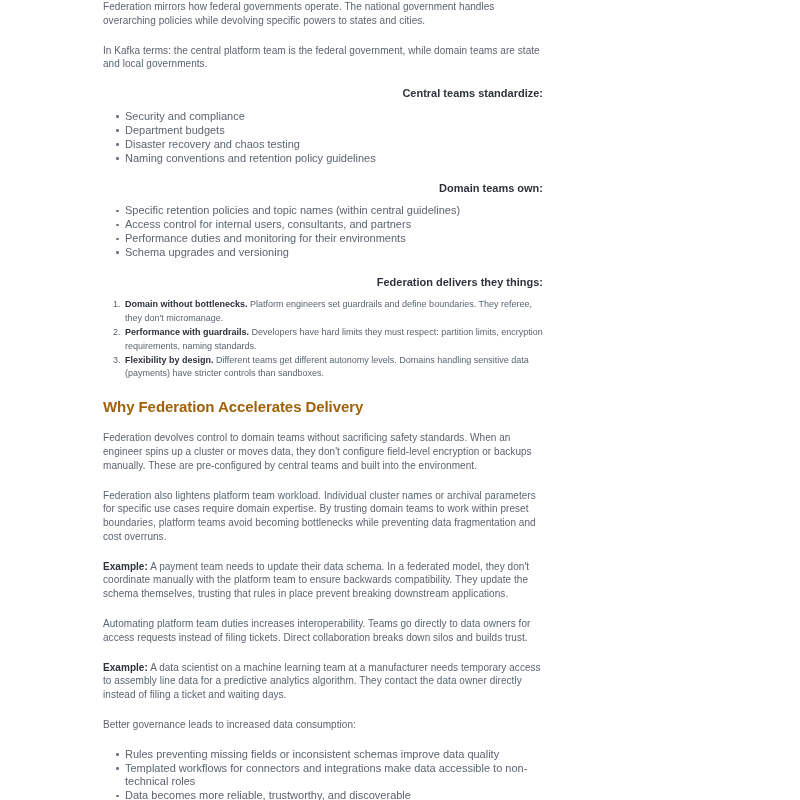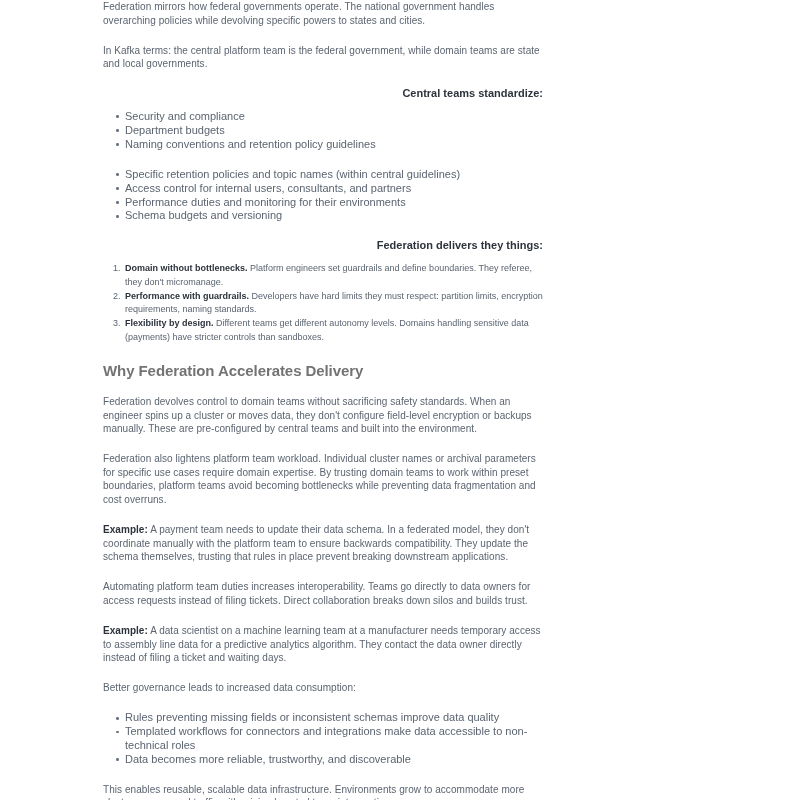--- a/index.html
+++ b/index.html
@@ -83,42 +83,44 @@
   }
   .strong {
     font-weight: bold;
     color: #2d333c;
   }
   h2.section-title {
     margin: 0 0 15px 0;
     font-size: 15px;
     line-height: 19px;
     font-weight: bold;
-    color: #737373;
+    color: #a16207;
     letter-spacing: -0.005em;
   }
   .gap-before-h2 { margin-top: 30px; }
 </style>
 </head>
 <body>
 
 <div class="article" id="article-root">
     <p class="body">Federation mirrors how federal governments operate. The national government handles overarching policies while devolving specific powers to states and cities.</p>
     <p class="body">In Kafka terms: the central platform team is the federal government, while domain teams are state and local governments.</p>
     <p class="lead-label">Central teams standardize:</p>
     <ul class="bullets">
       <li>Security and compliance</li>
       <li>Department budgets</li>
+      <li>Disaster recovery and chaos testing</li>
       <li>Naming conventions and retention policy guidelines</li>
     </ul>
+    <p class="lead-label">Domain teams own:</p>
     <ul class="bullets">
       <li>Specific retention policies and topic names (within central guidelines)</li>
       <li>Access control for internal users, consultants, and partners</li>
       <li>Performance duties and monitoring for their environments</li>
-      <li>Schema budgets and versioning</li>
+      <li>Schema upgrades and versioning</li>
     </ul>
     <p class="lead-label">Federation delivers they things:</p>
     <ol class="numbered">
       <li><span class="strong">Domain without bottlenecks.</span> Platform engineers set guardrails and define boundaries. They referee, they don't micromanage.</li>
       <li><span class="strong">Performance with guardrails.</span> Developers have hard limits they must respect: partition limits, encryption requirements, naming standards.</li>
       <li><span class="strong">Flexibility by design.</span> Different teams get different autonomy levels. Domains handling sensitive data (payments) have stricter controls than sandboxes.</li>
     </ol>
     <h2 class="section-title gap-before-h2">Why Federation Accelerates Delivery</h2>
     <p class="body">Federation devolves control to domain teams without sacrificing safety standards. When an engineer spins up a cluster or moves data, they don't configure field-level encryption or backups manually. These are pre-configured by central teams and built into the environment.</p>
     <p class="body">Federation also lightens platform team workload. Individual cluster names or archival parameters for specific use cases require domain expertise. By trusting domain teams to work within preset boundaries, platform teams avoid becoming bottlenecks while preventing data fragmentation and cost overruns.</p>

